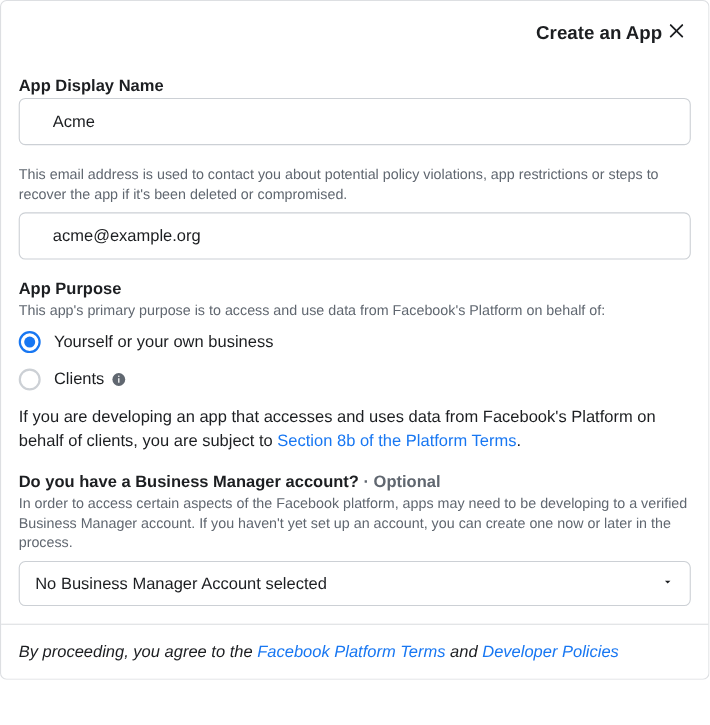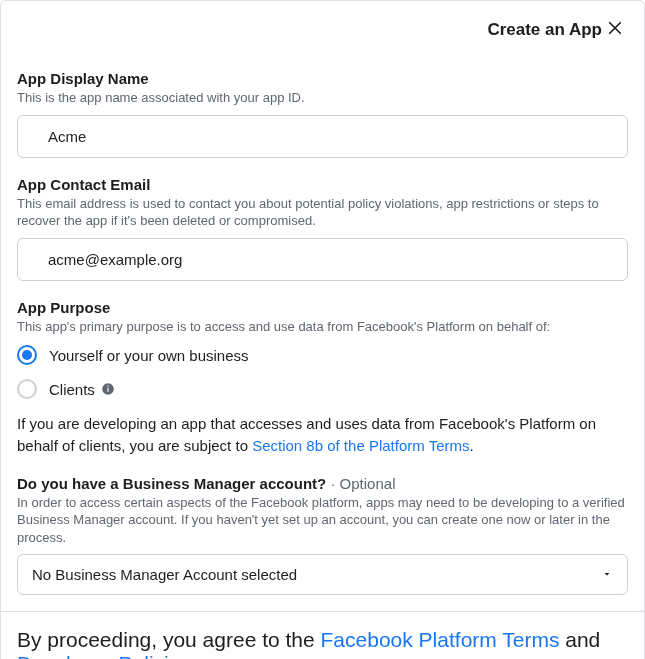--- a/index.html
+++ b/index.html
@@ -44,21 +44,21 @@
     margin-top: 18px;
   }
   .form-section:first-child { margin-top: 10px; }
   .field-label {
     font-size: 15px;
     font-weight: 700;
     color: #1c1e21;
     margin-bottom: 2px;
   }
   .field-label .optional {
-    font-weight: 400;
+    font-weight: 700;
     color: #606770;
   }
   .field-help {
     font-size: 13px;
     color: #606770;
     line-height: 1.35;
     margin-bottom: 8px;
   }
   .text-input {
     width: 100%;
@@ -131,23 +131,24 @@
     justify-content: space-between;
     align-items: center;
     cursor: pointer;
   }
   .caret { color: #1c1e21; }
   .modal-footer {
     border-top: 1px solid #dddfe2;
     padding: 16px;
   }
   .agree-line {
-    font-size: 21px;
+    font-size: 15px;
     color: #1c1e21;
     margin-bottom: 0;
+    font-style: italic;
   }
   .agree-line a { color: #1877f2; text-decoration: none; }
 </style>
 </head>
 <body>
 
 <div class="modal">
 
   <div class="modal-header">
     <h2>Create an App</h2>
@@ -158,26 +159,24 @@
             <line x1="19" y1="5" x2="5" y2="19"></line>
           </svg>
       </span>
     </button>
   </div>
 
   <div class="modal-body">
 
     <div class="form-section">
       <div class="field-label">App Display Name</div>
-      <div class="field-help">This is the app name associated with your app ID.</div>
       <input type="text" class="text-input" value="Acme" style="">
     </div>
 
     <div class="form-section">
-      <div class="field-label">App Contact Email</div>
       <div class="field-help">This email address is used to contact you about potential policy violations, app restrictions or steps to recover the app if it's been deleted or compromised.</div>
       <input type="text" class="text-input" value="acme@example.org" style="">
     </div>
 
     <div class="form-section">
       <div class="field-label">App Purpose</div>
       <div class="field-help">This app's primary purpose is to access and use data from Facebook's Platform on behalf of:</div>
 
       <div class="radio-group">
         <div class="radio-row">

